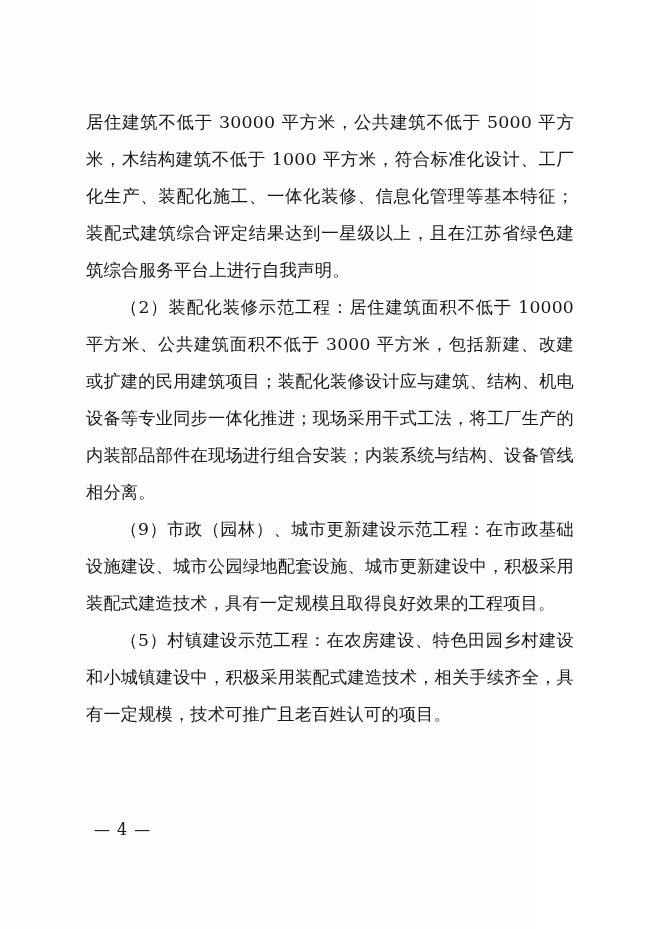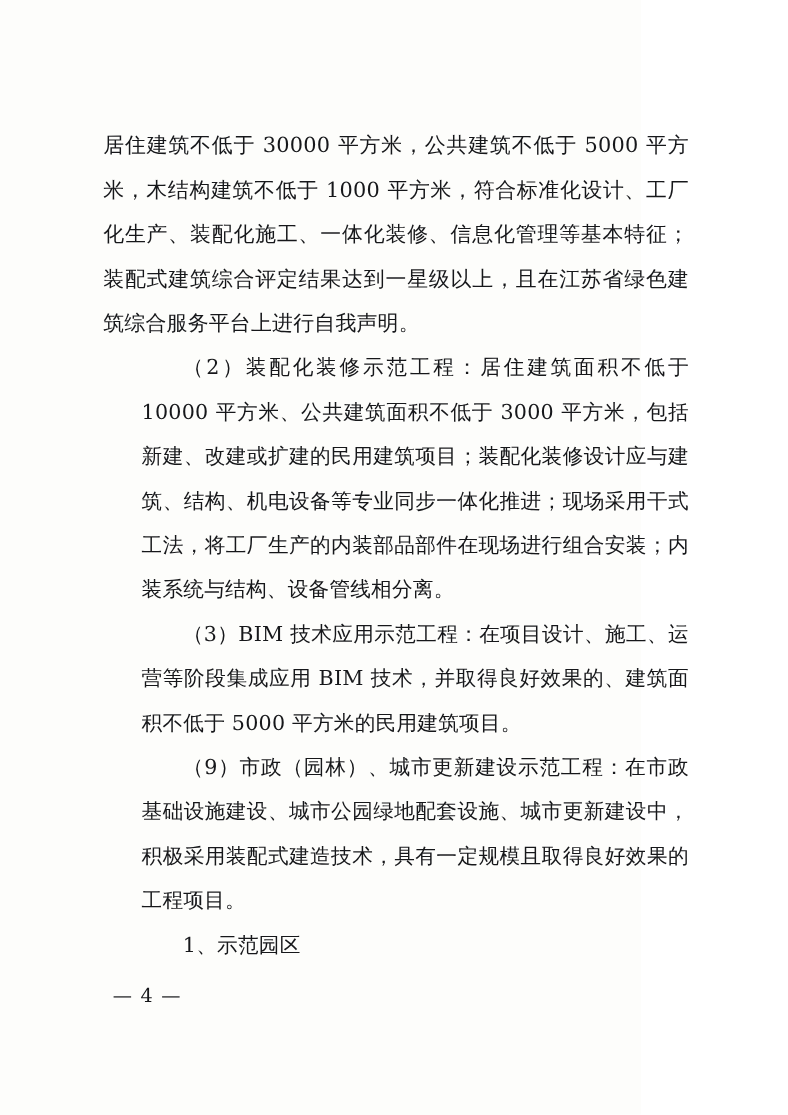--- a/index.html
+++ b/index.html
@@ -36,21 +36,20 @@
     letter-spacing: 0.2px;
     margin: 0;
     color: #16171a;
     font-family: "DejaVu Serif", "Liberation Serif", serif;
   }
   .indent {
     text-indent: 2em;
   }
   .para.sub {
     font-size: 17.2px;
-    margin-left: 32px;
   }
   .footer {
     position: absolute;
     left: 86px;
     top: 820px;
     width: 488px;
     font-size: 16px;
     color: #16171a;
     letter-spacing: 1px;
   }
@@ -62,26 +61,25 @@
 </head>
 <body>
 
 <div class="page">
   <div class="page-inner">
 
     <p class="para">居住建筑不低于 30000 平方米，公共建筑不低于 5000 平方米，木结构建筑不低于 1000 平方米，符合标准化设计、工厂化生产、装配化施工、一体化装修、信息化管理等基本特征；装配式建筑综合评定结果达到一星级以上，且在江苏省绿色建筑综合服务平台上进行自我声明。</p>
 
     <p class="para indent sub">（2）装配化装修示范工程：居住建筑面积不低于 10000 平方米、公共建筑面积不低于 3000 平方米，包括新建、改建或扩建的民用建筑项目；装配化装修设计应与建筑、结构、机电设备等专业同步一体化推进；现场采用干式工法，将工厂生产的内装部品部件在现场进行组合安装；内装系统与结构、设备管线相分离。</p>
 
-    <p class="para indent sub">（3）BIM 技术应用示范工程：在项目设计、施工、运营等阶段集成应用 BIM 技术，并取得良好效果的、建筑面积不低于 5000 平方米的民用建筑项目。</p>
 
     <p class="para indent sub">（9）市政（园林）、城市更新建设示范工程：在市政基础设施建设、城市公园绿地配套设施、城市更新建设中，积极采用装配式建造技术，具有一定规模且取得良好效果的工程项目。</p>
 
+    <p class="para indent sub">（5）村镇建设示范工程：在农房建设、特色田园乡村建设和小城镇建设中，积极采用装配式建造技术，相关手续齐全，具有一定规模，技术可推广且老百姓认可的项目。</p>
 
 
-    <p class="para indent sub">1、示范园区</p>
 
   </div>
 
   <div class="footer">
     <span class="pg">— 4 —</span>
   </div>
 </div>
 
 </body></html>

